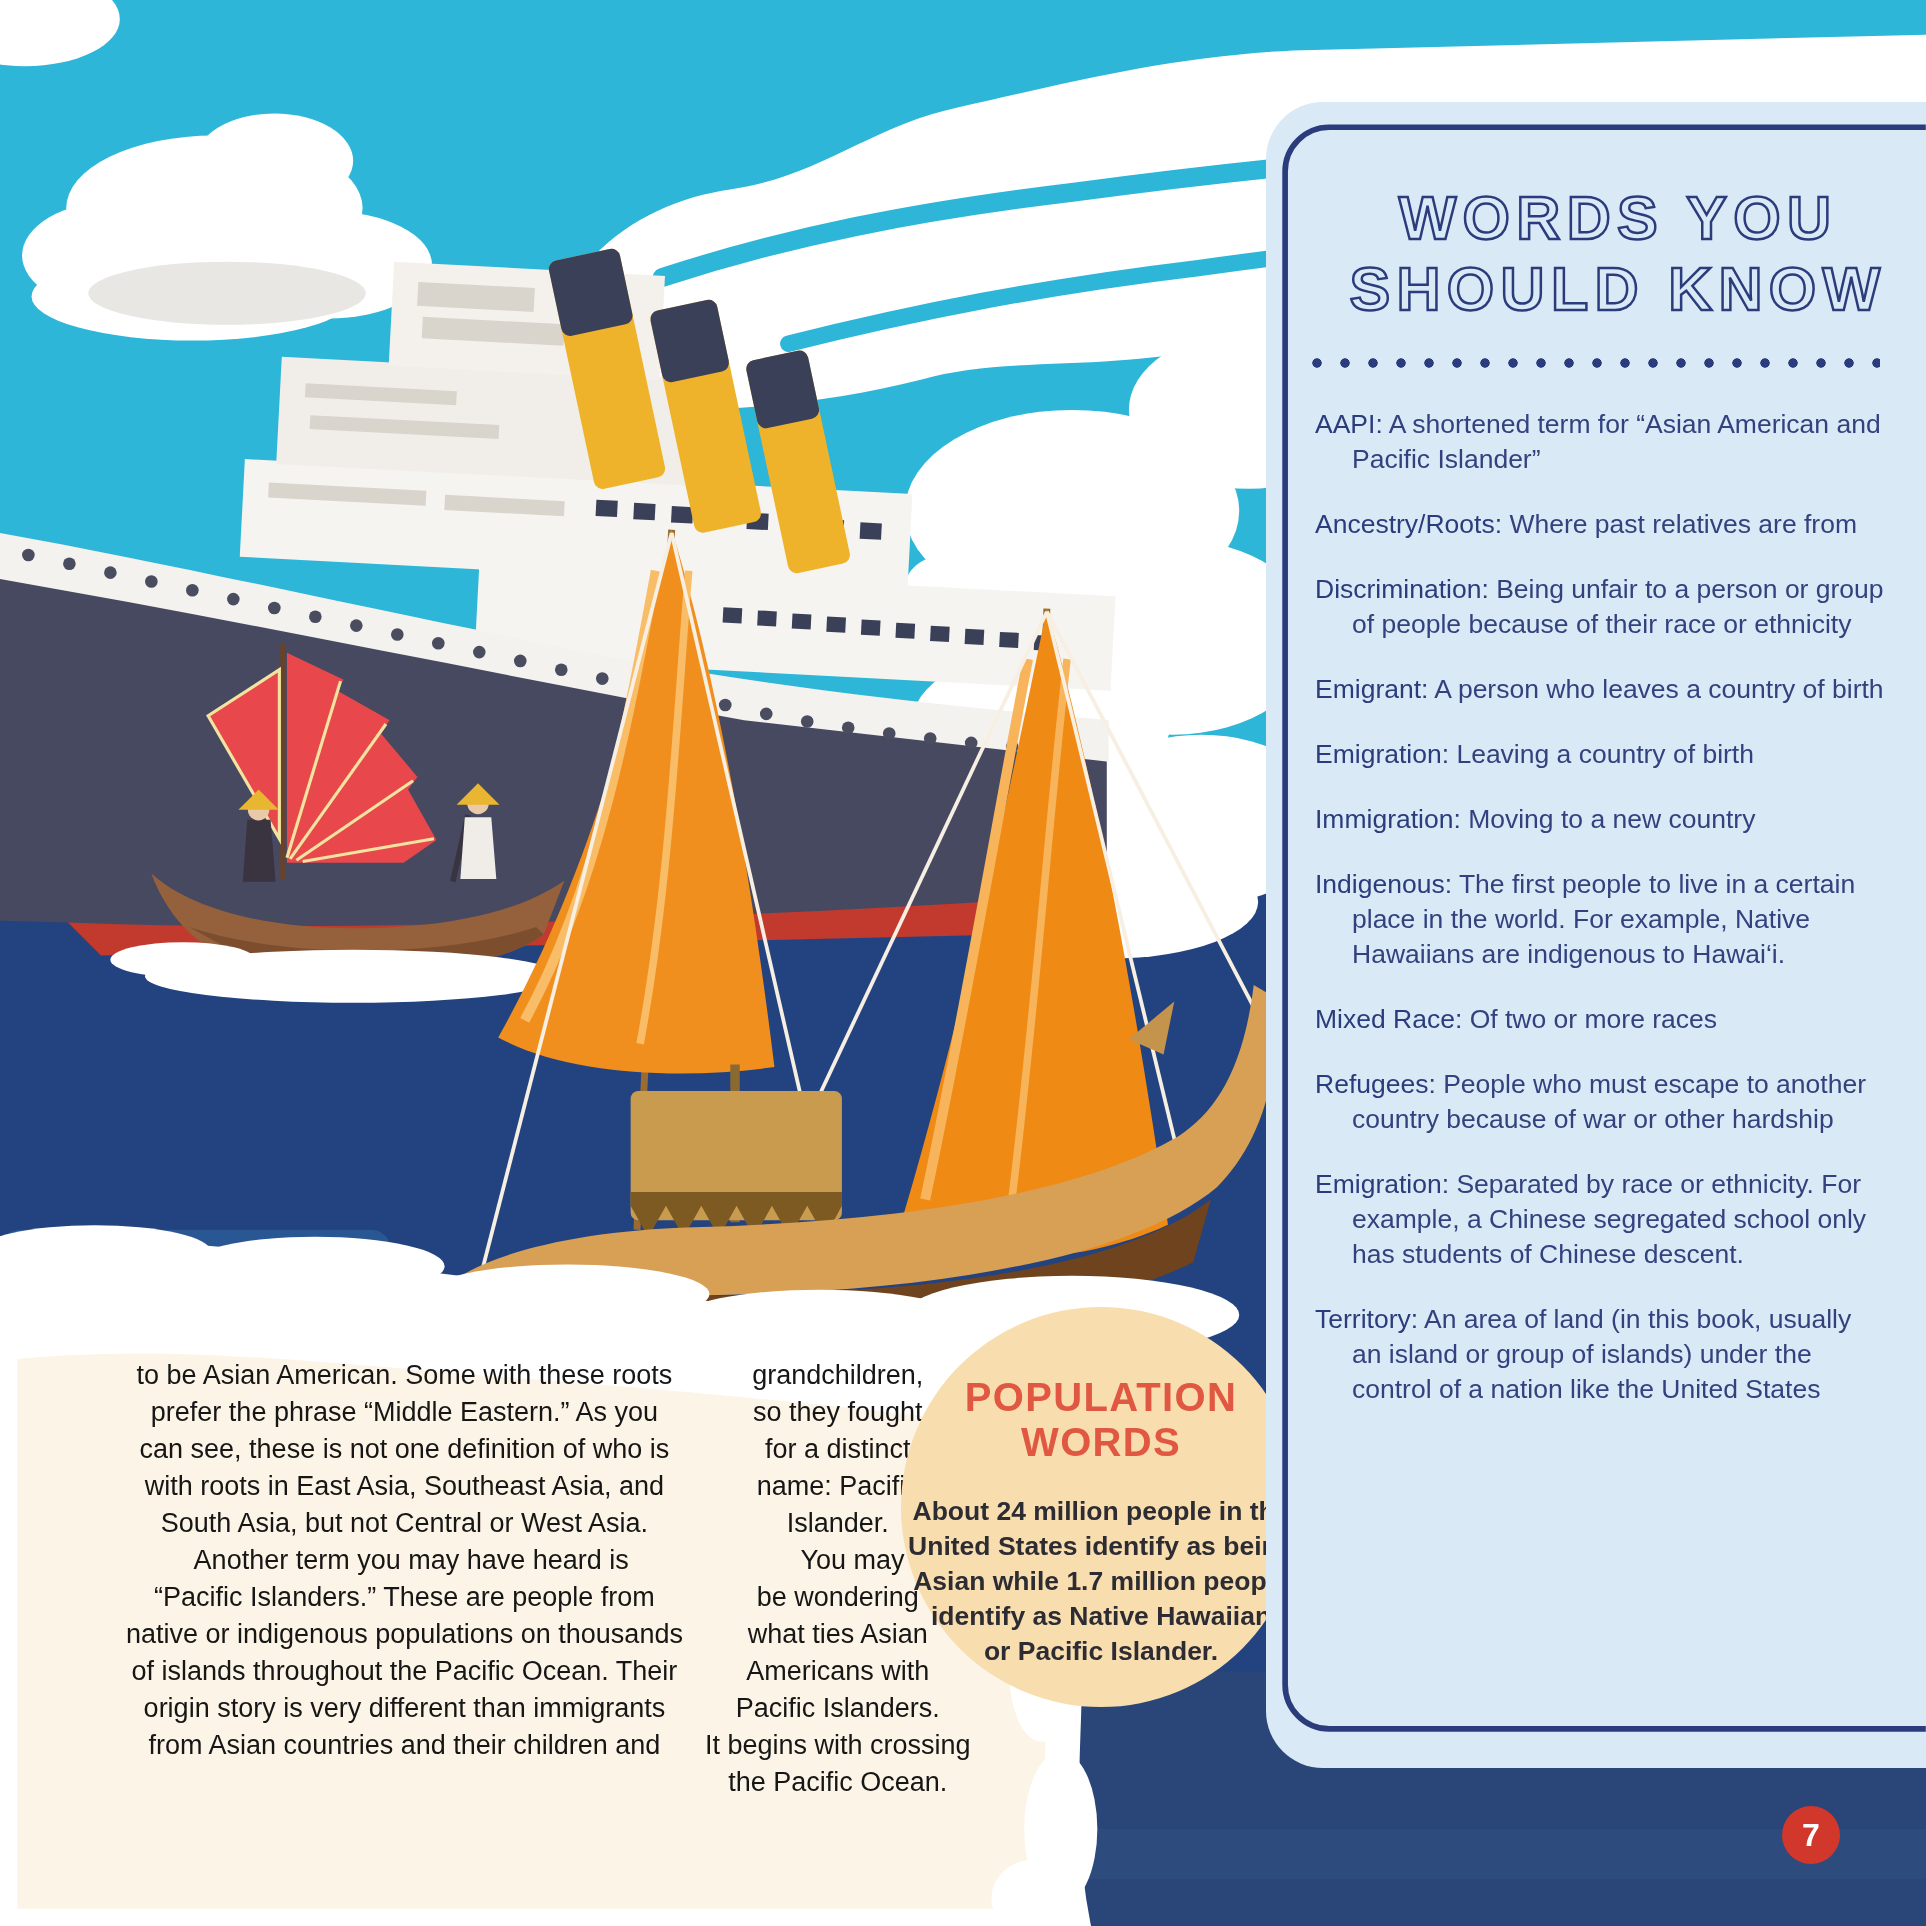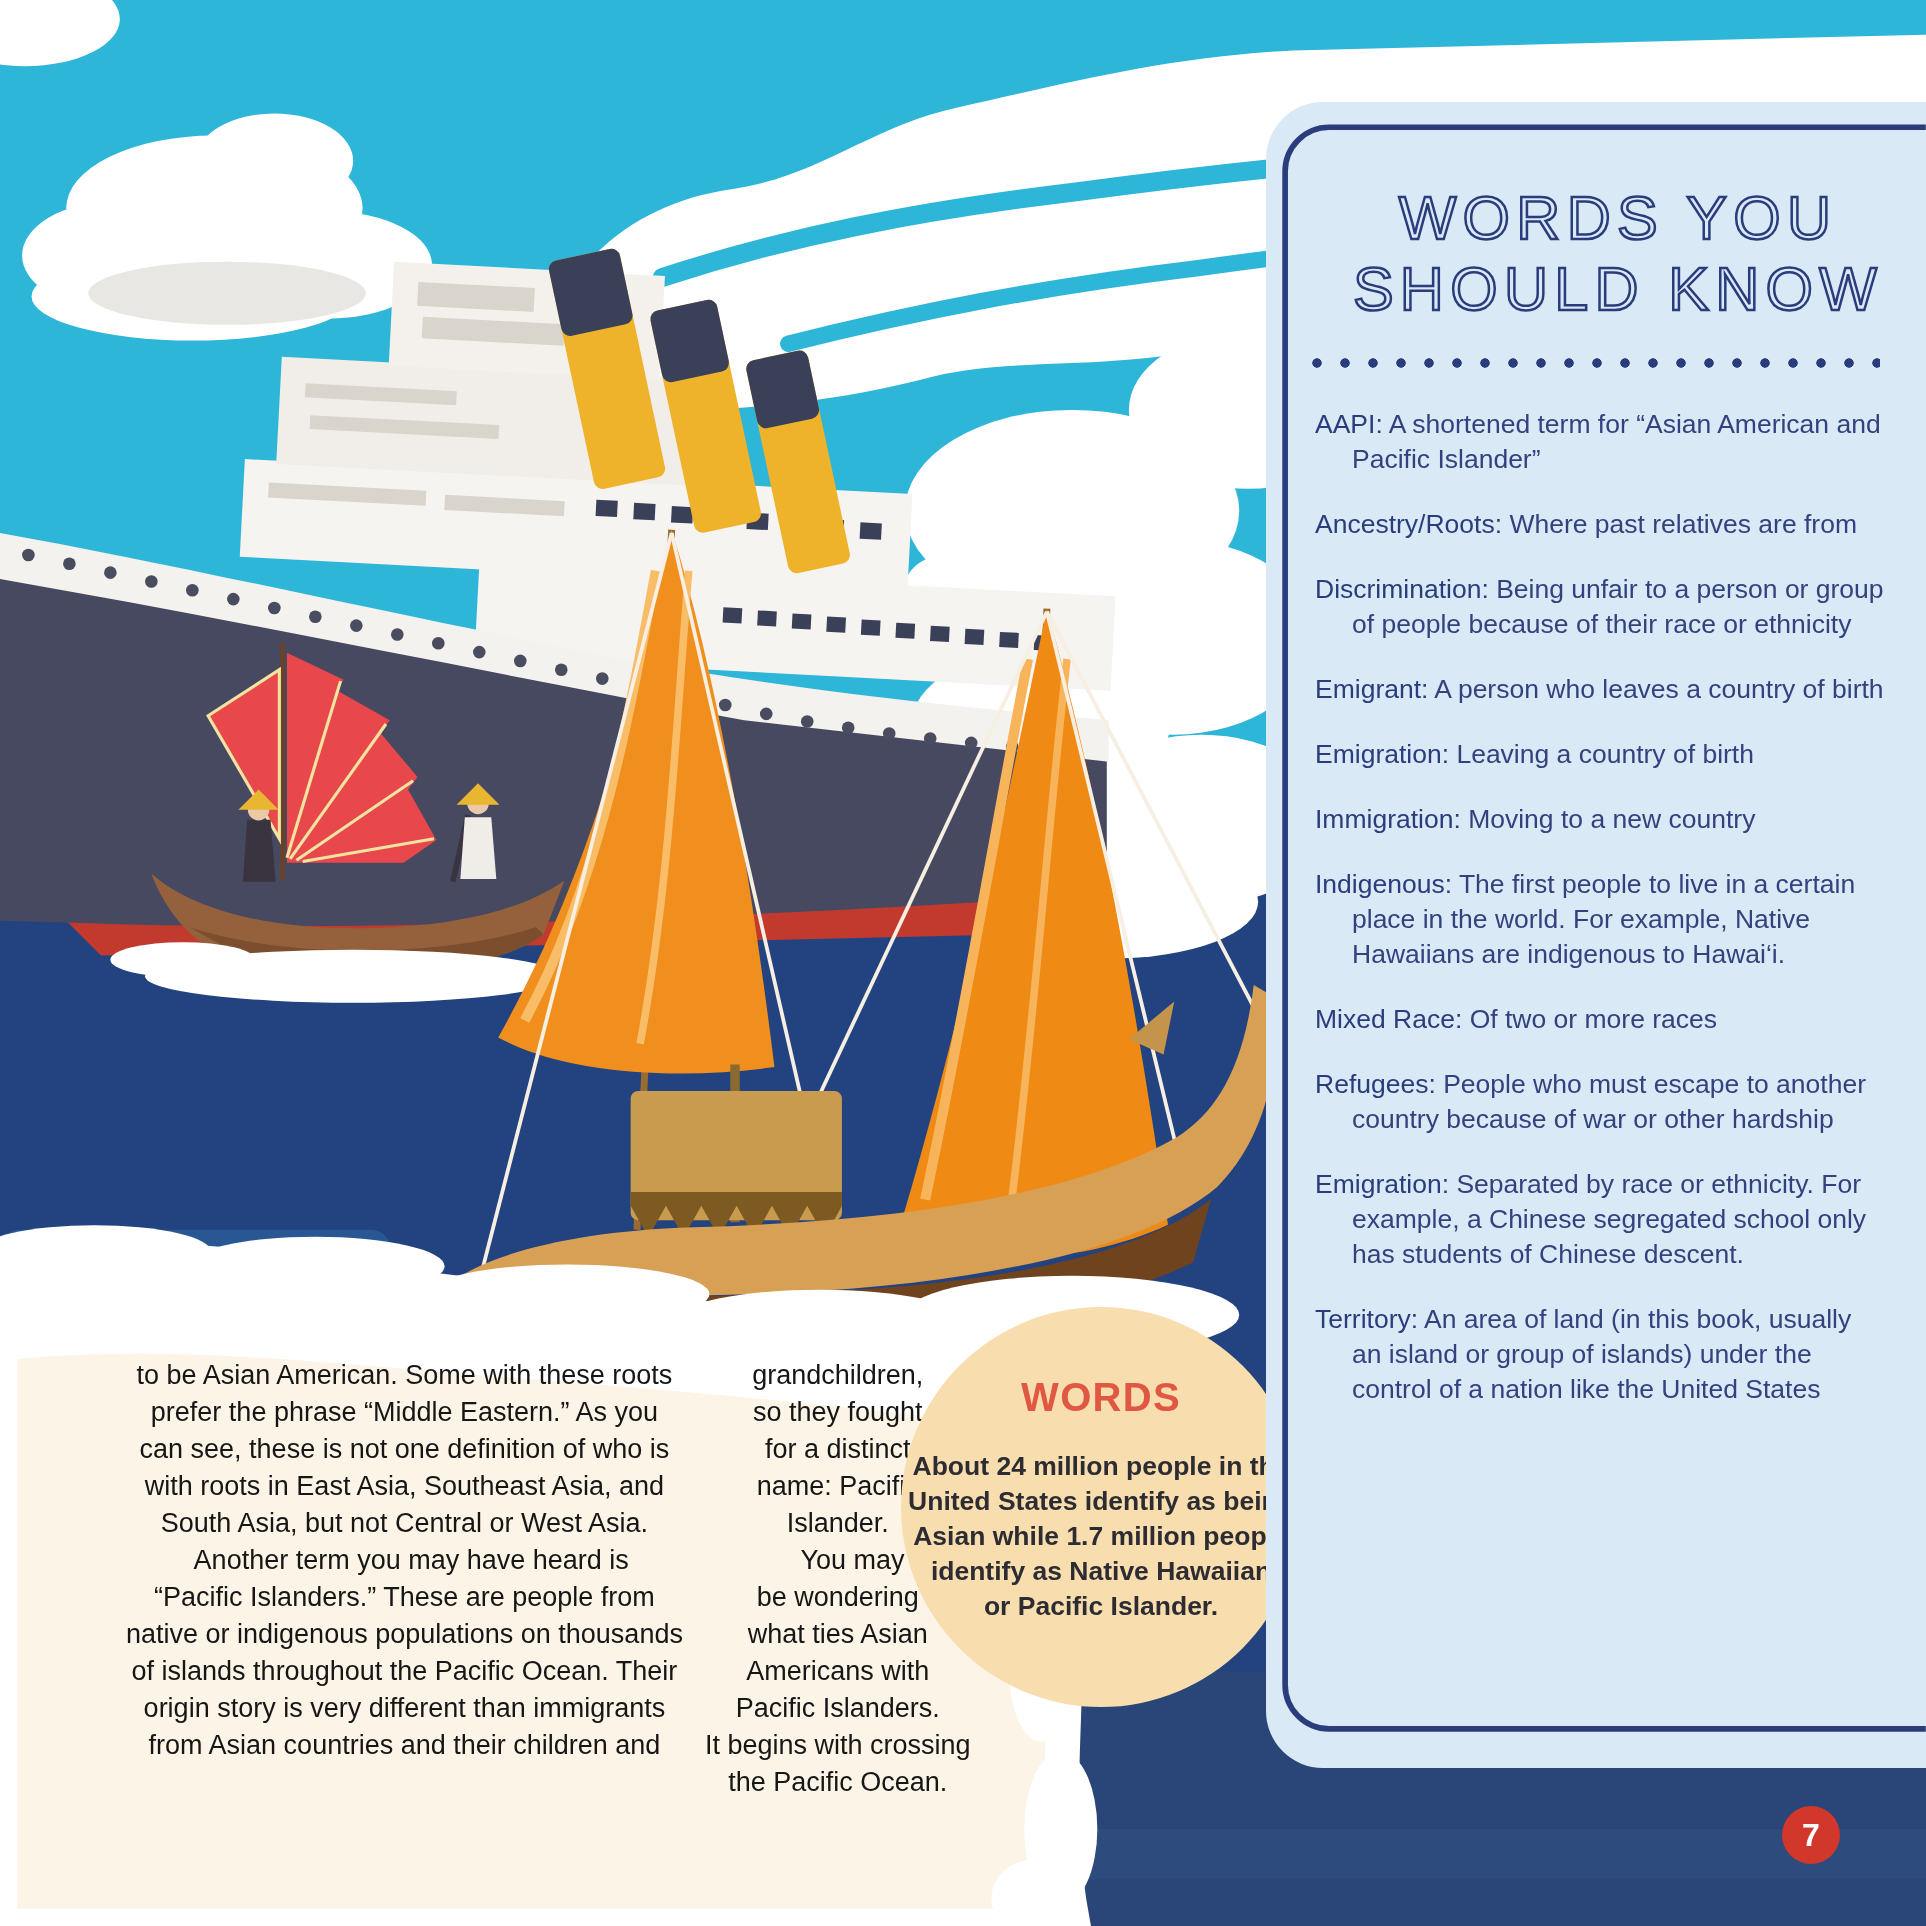--- a/index.html
+++ b/index.html
@@ -18,21 +18,21 @@
               background:#f8deae;z-index:3;text-align:center;}
   .pop-title{margin-top:68px;color:#e05742;font-weight:bold;font-size:40px;line-height:45px;letter-spacing:1.3px;}
   .pop-body{margin-top:29px;color:#2d2c33;font-weight:bold;font-size:26.5px;line-height:35px;}
   .pop-body .line{white-space:pre;}
 
   
   .words-panel{position:absolute;left:1266px;top:102px;width:660px;height:1666px;z-index:4;
                background:#d9e9f6;border-radius:57px 0 0 57px;}
   .panel-border{position:absolute;left:0;top:0;}
   .panel-title{position:relative;margin-top:81px;text-align:center;color:#d9e9f6;
-               -webkit-text-stroke:2.5px #2b3c7c;font-weight:normal;font-size:61px;line-height:71px;
+               -webkit-text-stroke:2.5px #2b3c7c;font-weight:bold;font-size:61px;line-height:71px;
                letter-spacing:6.3px;padding-left:44px;}
   .dots-rule{position:relative;margin:33px auto 0 auto;width:568px;height:10px;
              background-image:radial-gradient(circle 4.4px at 5px 5px,#2b3c7c 4.4px,rgba(0,0,0,0) 5px);
              background-size:28px 10px;background-repeat:repeat-x;}
   .entries{position:relative;margin:39px 38px 0 49px;}
   .entry{padding-left:37px;text-indent:-37px;margin-bottom:30px;
          color:#33427e;font-size:26.5px;line-height:35px;}
   .entry .term{font-weight:normal;color:#2b3c7c;}
 
   
@@ -281,20 +281,21 @@
       <div class="line">be wondering</div>
       <div class="line">what ties Asian</div>
       <div class="line">Americans with</div>
       <div class="line">Pacific Islanders.</div>
       <div class="line">It begins with crossing</div>
       <div class="line">the Pacific Ocean.</div>
     </div>
 
   <div class="pop-circle">
     <div class="pop-title">
+        <div class="line">POPULATION</div>
         <div class="line">WORDS</div>
       </div>
     <div class="pop-body">
         <div class="line">About 24 million people in the</div>
         <div class="line">United States identify as being</div>
         <div class="line">Asian while 1.7 million people</div>
         <div class="line">identify as Native Hawaiian</div>
         <div class="line">or Pacific Islander.</div>
       </div>
   </div>

